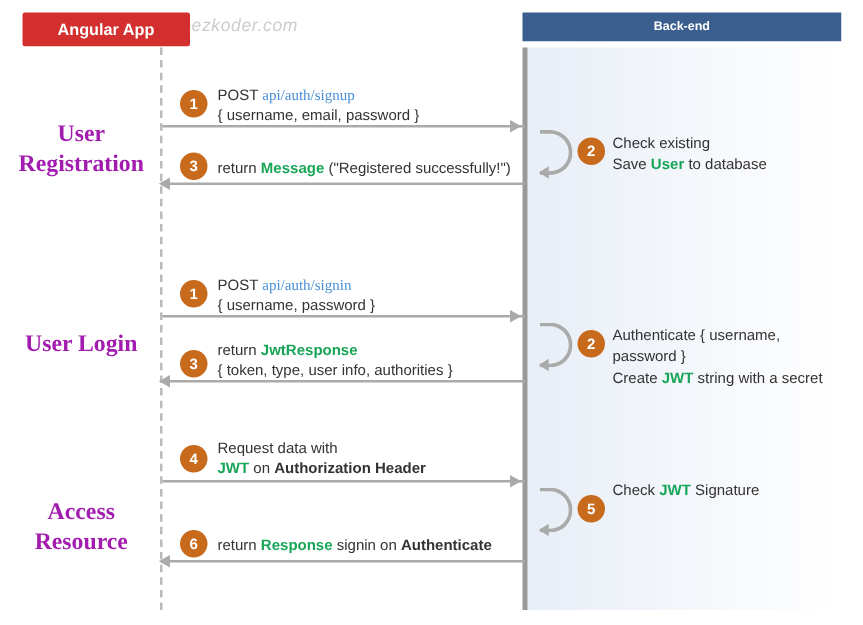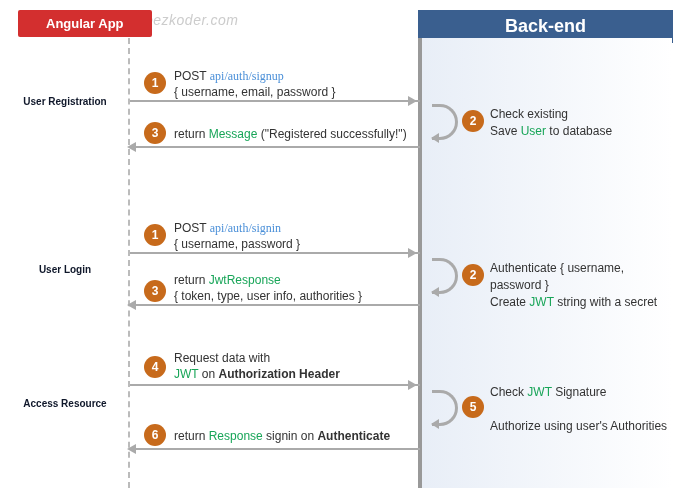--- a/index.html
+++ b/index.html
@@ -36,21 +36,21 @@
   .header-backend {
     position: absolute;
     top: 10px;
     left: 418px;
     width: 255px;
     background: #3a5f8f;
     color: #fff;
     padding: 6px 0;
     text-align: center;
     font-weight: 600;
-    font-size: 18px;
+    font-size: 10px;
   }
   .lifeline-angular {
     position: absolute;
     top: 38px;
     left: 128px;
     width: 0;
     height: 450px;
     border-left: 2px dashed #bbb;
   }
   .lifeline-backend {
@@ -61,23 +61,24 @@
     height: 450px;
     border-left: 4px solid #999;
     background: linear-gradient(90deg, #e8eef7, #ffffff);
   }
   .section-label {
     position: absolute;
     left: 14px;
     width: 102px;
     text-align: center;
     font-weight: 700;
-    font-size: 10px;
+    font-size: 19px;
     line-height: 1.25;
-    color: #0f172a;
+    color: #a21caf;
+    font-family: Liberation Serif, serif;
   }
   .badge {
     position: absolute;
     width: 22px;
     height: 22px;
     background: #c76a1b;
     color: #fff;
     border-radius: 50%;
     display: flex;
     align-items: center;
@@ -138,21 +139,21 @@
     border-right: 8px solid #aaa;
   }
   .backend-text {
     position: absolute;
     left: 490px;
     width: 180px;
     font-size: 12px;
     line-height: 1.4;
   }
   .kw-blue { color: #4a8fd8; font-family: Liberation Serif, serif; }
-  .kw-green { color: #18a558; font-weight: 400; }
+  .kw-green { color: #18a558; font-weight: 700; }
   .bold { font-weight: 700; text-align: center; }
 </style>
 </head>
 <body>
 
 <div class="watermark">bezkoder.com</div>
 
 <div class="header-angular">Angular App</div>
 <div class="header-backend">Back-end</div>
 
@@ -211,20 +212,19 @@
   <span>Request  data with</span><br>
   <span class="kw-green">JWT</span><span> on </span><span class="bold">Authorization Header</span>
 </div>
 <div class="arrow-r" style="top:384px"></div>
 
 <div class="curve" style="top:390px"></div>
 <div class="badge" style="top:396px;left:462px">5</div>
 <div class="backend-text" style="top:384px">
   <span>Check </span><span class="kw-green">JWT</span><span> Signature</span><br>
   <br>
-  <span>Authorize using user's Authorities</span>
 </div>
 
 <div class="badge" style="top:424px;left:144px">6</div>
 <div class="msg" style="top:428px;left:174px">
   <span>return </span><span class="kw-green">Response</span><span> signin on </span><span class="bold">Authenticate</span>
 </div>
 <div class="arrow-l" style="top:448px"></div>
 
 </body></html>

